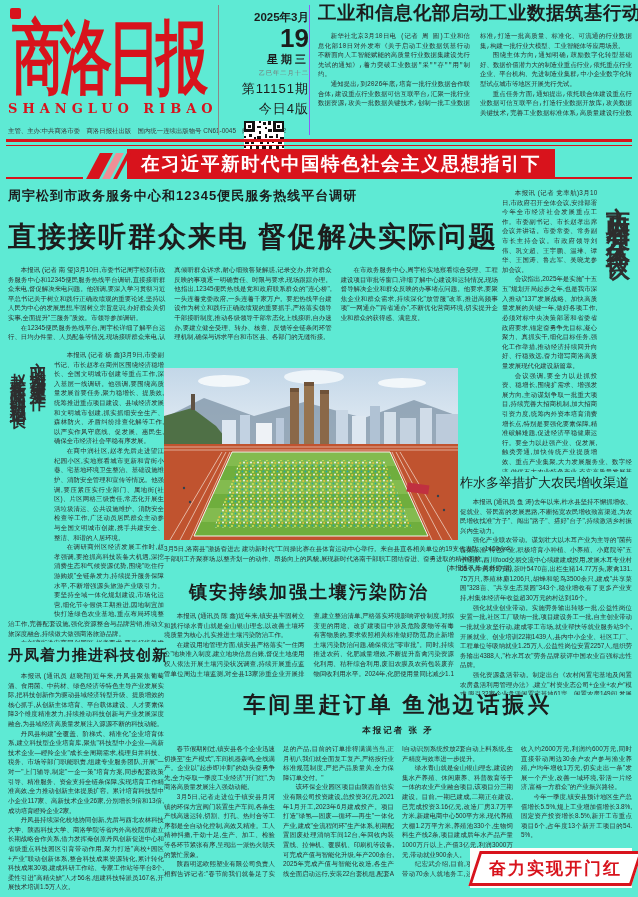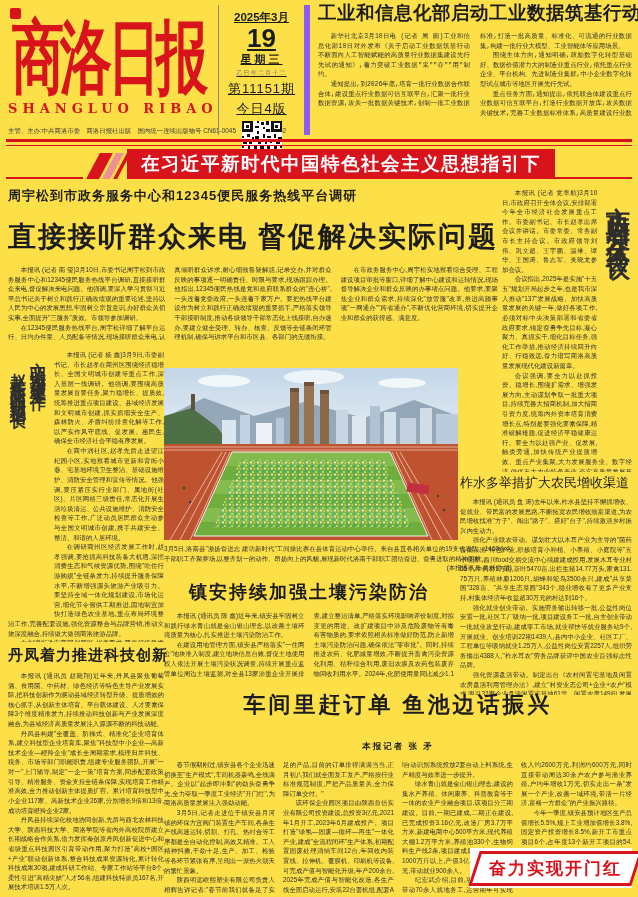--- a/index.html
+++ b/index.html
@@ -1,19 +1,19 @@
 <!DOCTYPE html>
 <html><head>
 <meta charset="utf-8">
 <style>
   * { margin:0; padding:0; box-sizing:border-box; }
   html,body { background:#e8e8e4; }
   #page {
     position:relative; width:638px; height:897px; margin:0 auto;
-    background:#fde047; overflow:hidden;
+    background:#5eead4; overflow:hidden;
     font-family:"Liberation Sans", sans-serif; color:#1c1c1c;padding-left:40px;
   }
   .abs { position:absolute; }
   .tiny {
     font-size:6.4px; line-height:1.5; text-align:justify;
     color:#2e2e2e; word-break:break-all; overflow:hidden;
   }
   .tiny p { margin:0; text-indent:2em; }
   
   #masthead-title {
@@ -24,22 +24,22 @@
   }
   #masthead-seal { left:10px; top:8px; width:11px; height:11px; background:#d8131c; border-radius:2px; }
   #masthead-pinyin {
     left:8px; top:101px; width:204px; text-align:center;
     color:#d8131c; font-family:"DejaVu Serif", serif; font-weight:bold;
     font-size:13px; letter-spacing:5px; white-space:nowrap;
   }
   #publisher-line { left:8px; top:127px; width:300px; font-size:6.4px; color:#3a3a3a; white-space:nowrap; }
   
   #date-box {
-    left:218px; top:5px; width:92px; height:130px; text-align:center;
-    border-left:1px solid #8a8a8a; border-right:6px solid #8b5cf6; padding-top:5px;text-decoration:underline;
+    left:218px; top:5px; width:92px; height:130px; text-align:right;
+    border-left:1px solid #8a8a8a; border-right:1px solid #8b5cf6; padding-top:5px;
   }
   #date-box .ym { font-size:11.5px; font-weight:bold; }
   #date-box .day { font-size:26px; font-weight:bold; line-height:1.05; }
   #date-box .wk { font-size:11px; font-weight:bold; letter-spacing:3px; }
   #date-box .lunar { font-size:6.2px; color:#777; margin-top:2px; letter-spacing:1px; }
   #date-box .issue, #date-box .pages { font-size:13px; margin-top:2px; letter-spacing:1px; }
   #qr-code { width:40px; height:40px; margin:3px auto 1px auto; display:block; }
   #qr-caption { font-size:5.6px; color:#d8131c; letter-spacing:1px; }
   
   #industry { left:318px; top:0; width:314px;font-family:Liberation Mono, monospace; }
@@ -89,21 +89,21 @@
   #photo svg { display:block; width:100%; height:100%; }
   #caption { left:164px; top:544px; width:348px; height:34px; }
   #caption .credit { display:block; text-align:right; text-indent:0; }
   
   #zhenan { left:164px; top:580px; width:290px; }
   #zhenan .headline { font-size:18px; font-weight:bold; text-align:center; letter-spacing:2px; white-space:nowrap; }
   #zhenan .body { margin-top:7px; height:76px; column-count:2; column-gap:9px; }
   
   #workshop { left:164px; top:690px; width:468px; }
   #workshop .headline { font-size:22px; font-weight:bold; text-align:center; letter-spacing:3px; white-space:nowrap; }
-  #workshop .byline { text-align:center; font-size:8.5px; font-weight:bold; margin-top:21px; letter-spacing:2px; }
+  #workshop .byline { text-align:center; font-size:8.5px; font-weight:bold; margin-top:5px; letter-spacing:2px; }
   #workshop .body { margin-top:7px; height:148px; column-count:4; column-gap:8px; }
   
   #slogan { left:470px; top:848px; width:162px; height:40px; background:#fcfcfa; display:flex; align-items:center; }
   #slogan .sl-stripe { width:7px; height:26px; background:#d8131c; transform:skewX(-22deg); margin-right:4px; }
   #slogan .frame {
     border:3px solid #d8131c; transform:skewX(-18deg); padding:3px 12px; background:#fff;
   }
   #slogan .frame span {
     display:inline-block; transform:skewX(18deg); color:#d8131c;
     font-size:17px; font-weight:bold; letter-spacing:2px; white-space:nowrap;

